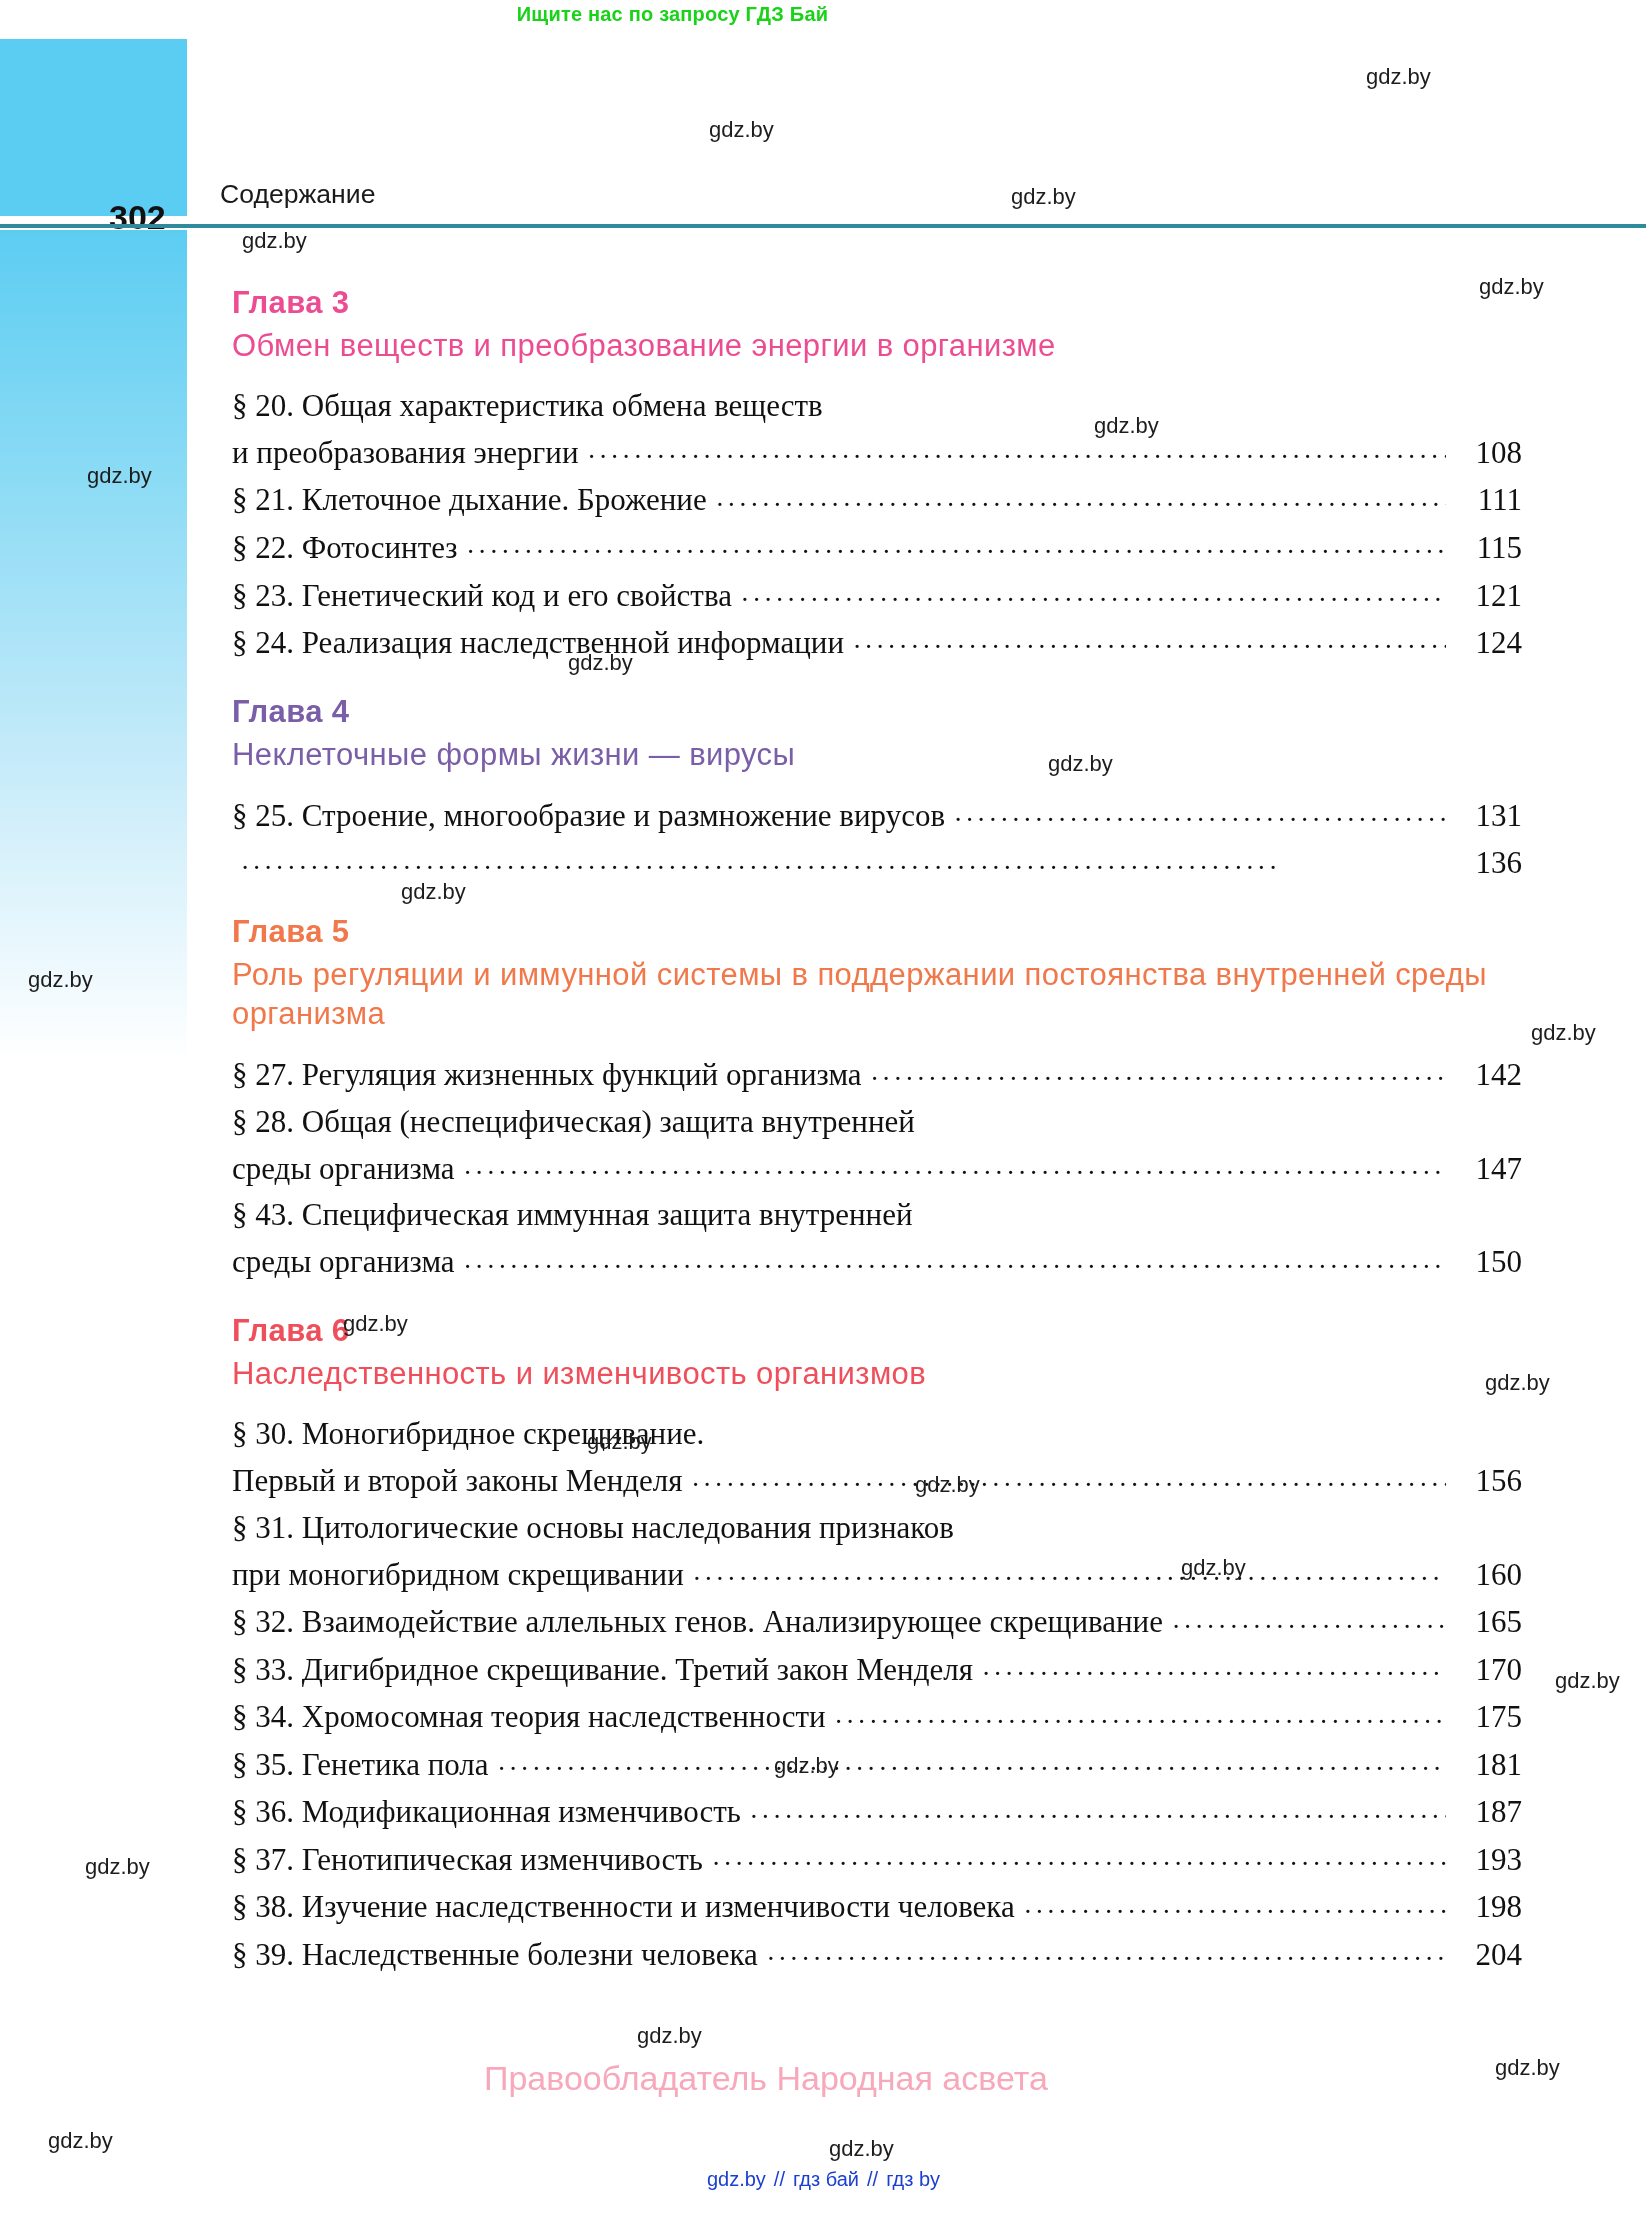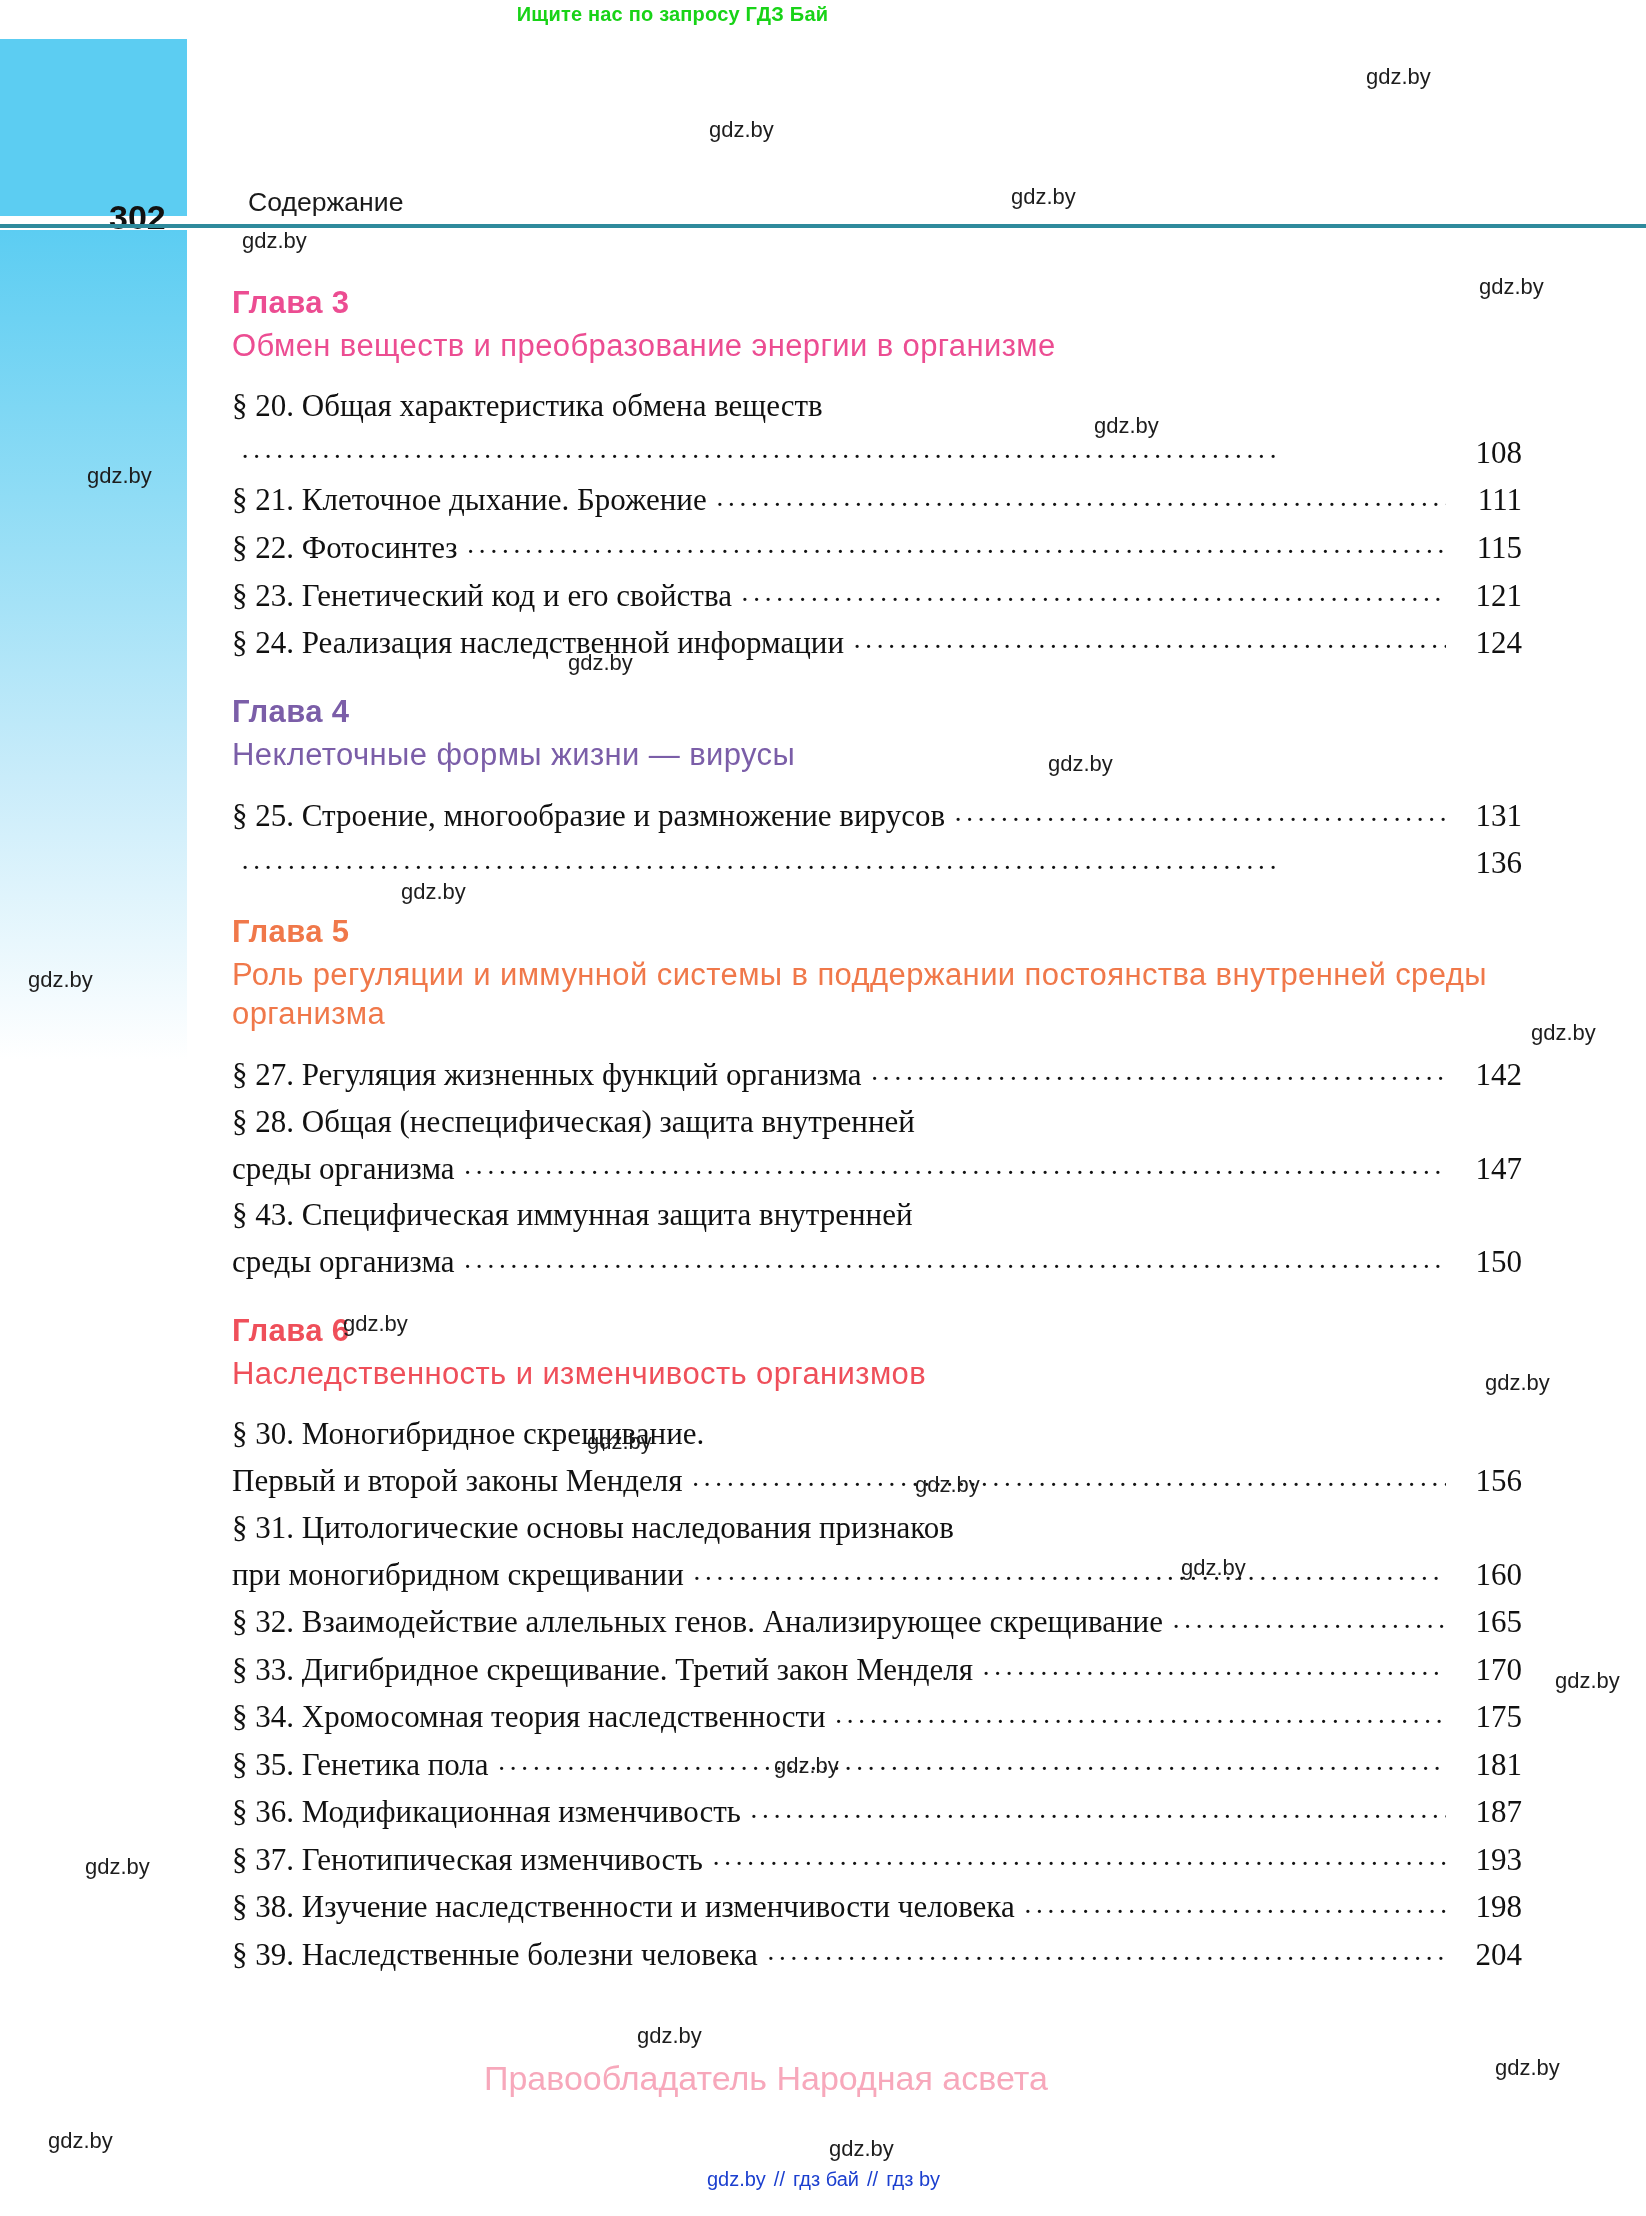--- a/index.html
+++ b/index.html
@@ -54,26 +54,25 @@
     left: 109px;
     top: 173px;
     font-family: "Liberation Sans", sans-serif;
     font-weight: bold;
     font-size: 34px;
     color: #111111;
     margin-top: 25px;
   }
   .runhead {
     position: absolute;
-    left: 248px;
+    left: 220px;
     top: 179px;
     font-family: "Liberation Sans", sans-serif;
     font-size: 26.6px;
     color: #1a1a1a;
-    margin-top: 8px;
   }
   .rule {
     position: absolute;
     left: 0;
     top: 224px;
     width: 1647px;
     height: 4px;
     background: #2e8a9c;
   }
 
@@ -181,20 +180,21 @@
       <div class="chapter">
         <div class="chapter-num c-pink">Глава 3</div>
         <div class="chapter-title c-pink">Обмен веществ и преобразование энергии в организме</div>
         <div class="entries">
           <div class="entry">
             <span class="entry-text">§ 20. Общая характеристика обмена веществ</span>
             <span class="leader none"></span>
             <span class="entry-page"></span>
           </div>
           <div class="entry">
+            <span class="entry-text">и преобразования энергии</span>
             <span class="leader">..........................................................................................</span>
             <span class="entry-page">108</span>
           </div>
           <div class="entry">
             <span class="entry-text">§ 21. Клеточное дыхание. Брожение</span>
             <span class="leader">..........................................................................................</span>
             <span class="entry-page">111</span>
           </div>
           <div class="entry">
             <span class="entry-text">§ 22. Фотосинтез</span>

